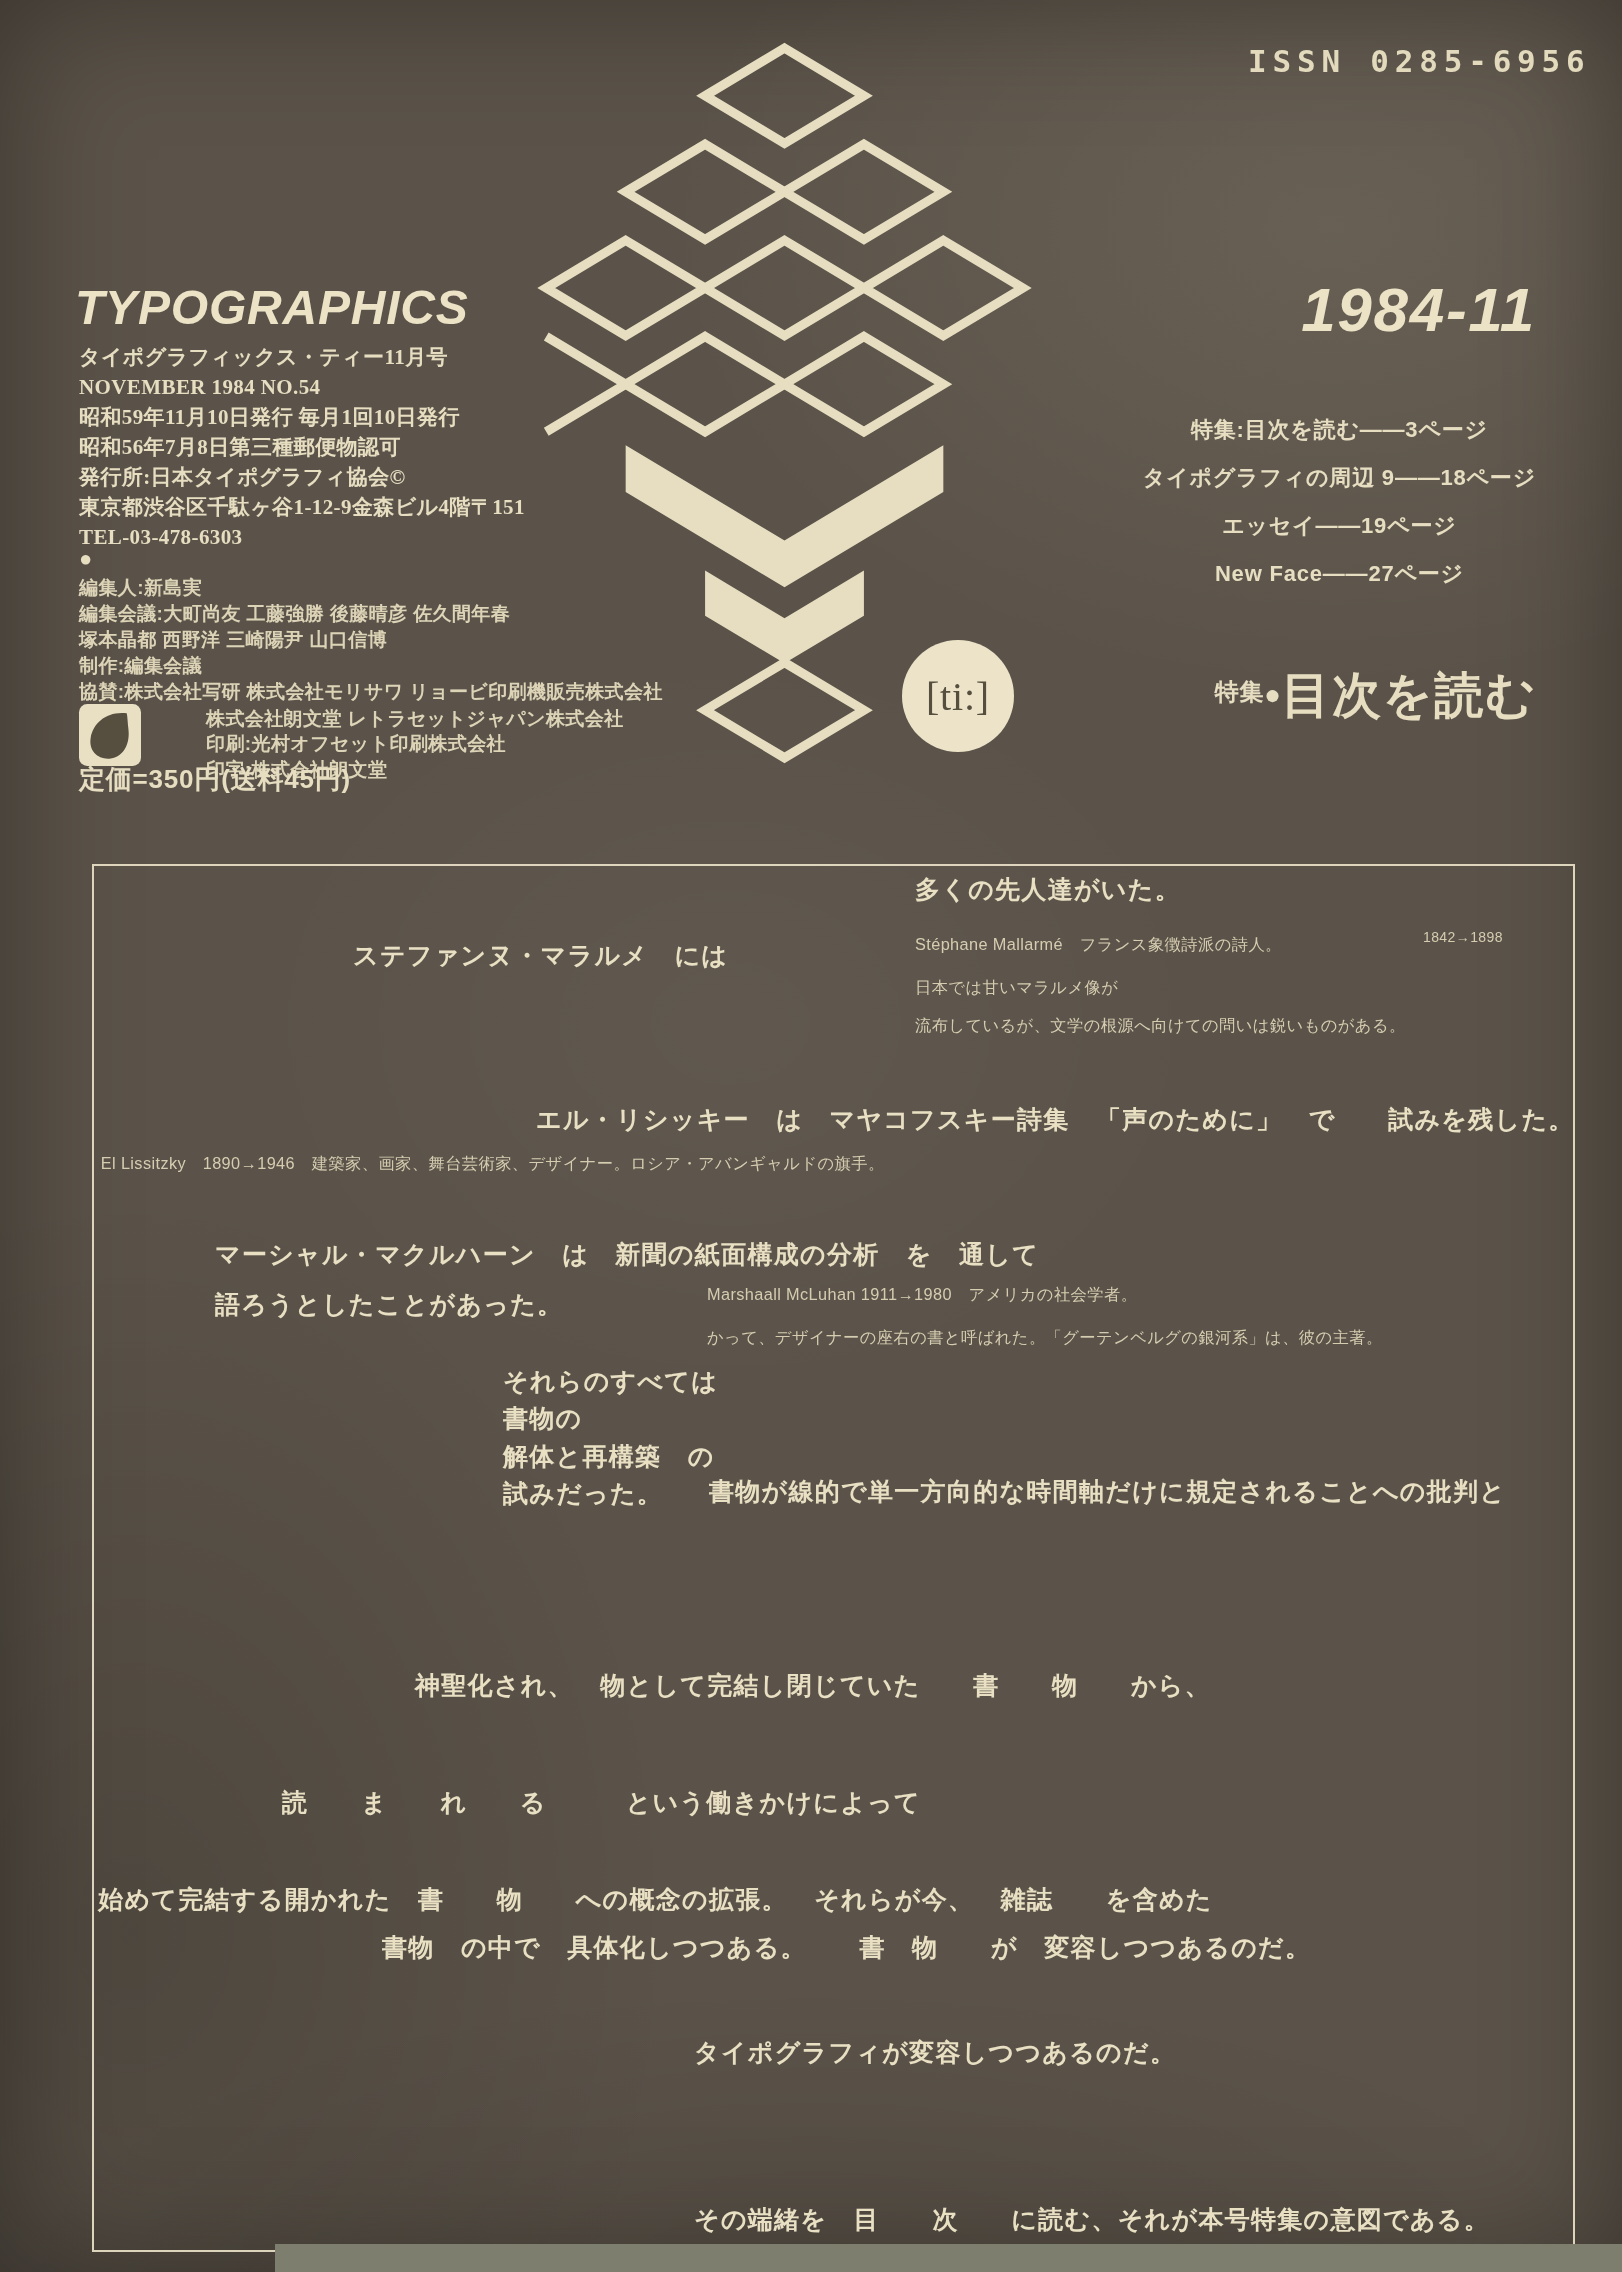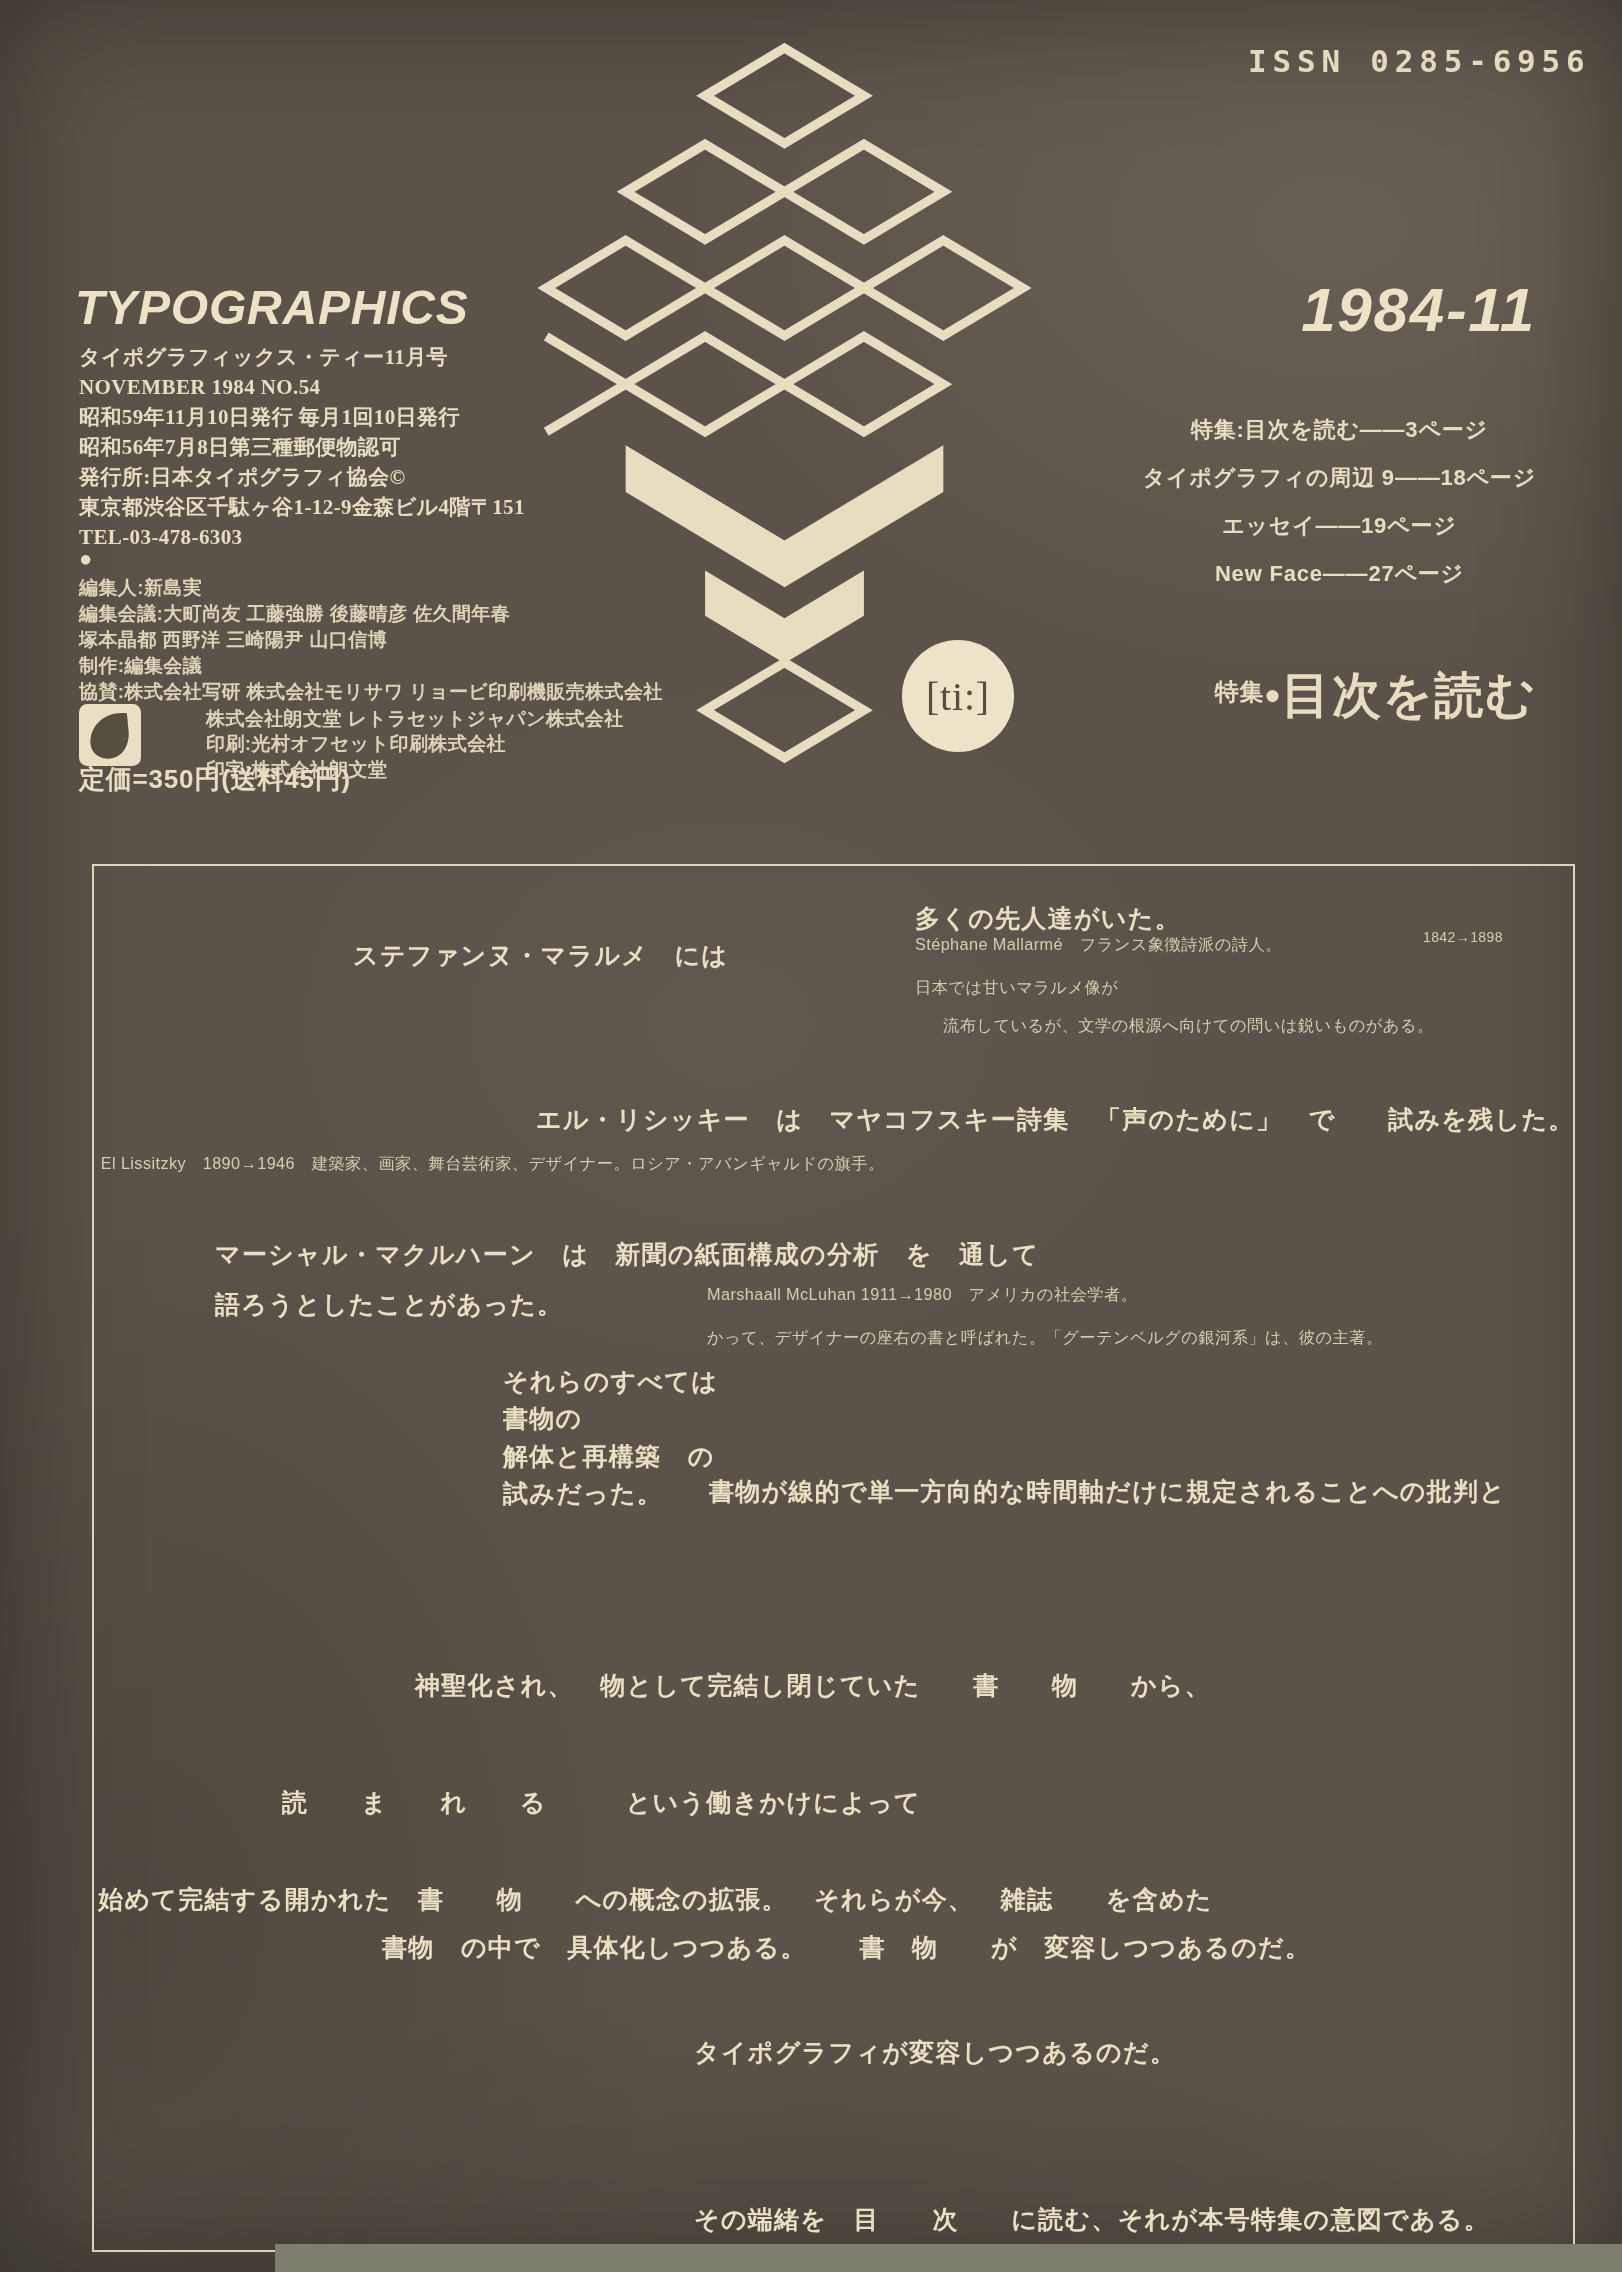--- a/index.html
+++ b/index.html
@@ -75,27 +75,27 @@
     border:2.5px solid rgba(234,225,200,0.92);
   }
   .poem-box .pline{
     position:absolute;white-space:nowrap;
     font-size:25px;font-weight:bold;letter-spacing:1.3px;color:#e9e0c4;
   }
   .poem-box .pnote{
     position:absolute;white-space:nowrap;
     font-size:16.3px;font-weight:normal;letter-spacing:0.4px;color:#d6cdb1;
   }
-  #p-intro{left:821px;top:6.7px;margin-top:29px;}
+  #p-intro{left:821px;top:6.7px;}
   #p-mallarme1{left:259px;top:73px;}
   #p-mallarme-note1{left:821px;top:68px;}
   #p-mallarme-years{left:1329px;top:63px;font-size:14px;}
   #p-mallarme2{left:259px;top:119px;}
   #p-mallarme-note2{left:821px;top:111px;}
-  #p-mallarme-note3{left:821px;top:149px;margin-left:28px;}
+  #p-mallarme-note3{left:821px;top:149px;}
   #p-lissitzky{left:442px;top:237px;}
   #p-lissitzky-note{left:6.7px;top:287px;}
   #p-mcluhan1{left:121px;top:372px;}
   #p-mcluhan2{left:121px;top:422px;}
   #p-mcluhan-note1{left:613px;top:418px;}
   #p-mcluhan-note2{left:613px;top:461px;}
   #p-sorera1{left:409px;top:499px;}
   #p-sorera2{left:409px;top:536px;}
   #p-sorera3{left:409px;top:574px;}
   #p-sorera4{left:409px;top:611px;}

